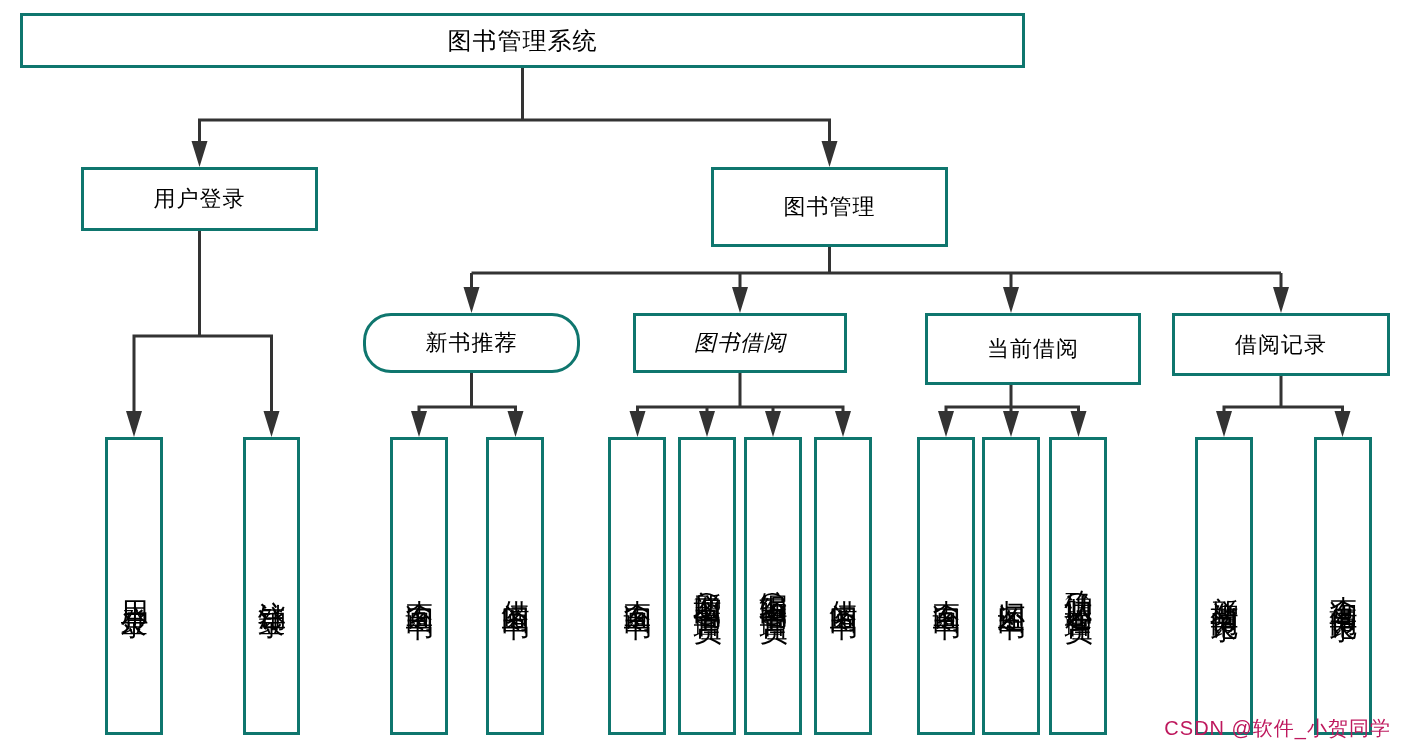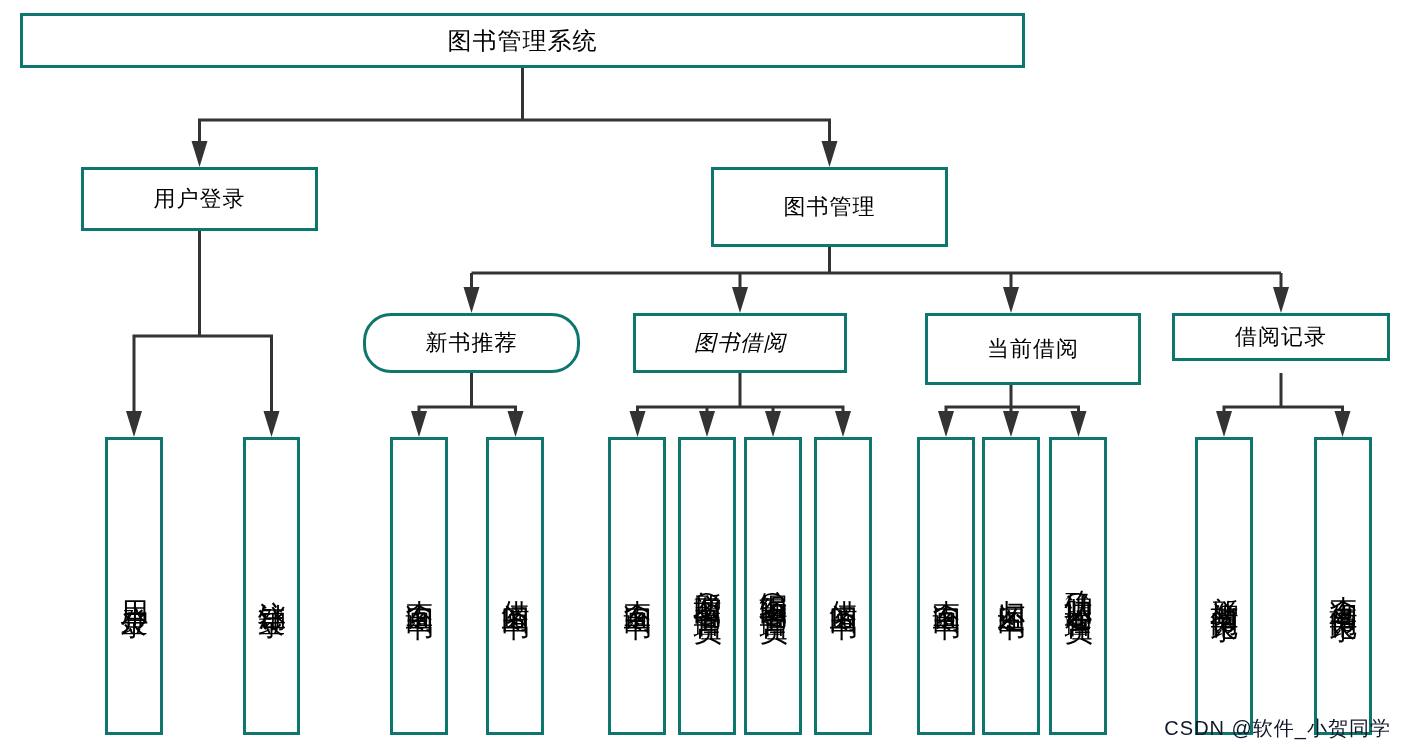--- a/index.html
+++ b/index.html
@@ -45,21 +45,21 @@
     text-orientation: mixed;
     font-size: 28px;
     letter-spacing: 4px;
     white-space: normal;
   }
   .watermark {
     position: absolute;
     right: 14px;
     bottom: 5px;
     font-size: 20px;
-    color: #0f172a;
+    color: #be185d;
     z-index: 3;
     letter-spacing: 1px;
   }
 </style>
 </head>
 <body>
 
 <div class="canvas">
 
   <svg class="wires" viewBox="0 0 1405 747" xmlns="http://www.w3.org/2000/svg" aria-hidden="true">
@@ -122,21 +122,21 @@
   </svg>
 
   <div class="box h1" style="left:20px; top:13px; width:1005px; height:55px;">图书管理系统</div>
 
   <div class="box h2" style="left:81px; top:167px; width:237px; height:64px;">用户登录</div>
   <div class="box h2" style="left:711px; top:167px; width:237px; height:80px;">图书管理</div>
 
   <div class="box h2" style="left:363px; top:313px; width:217px; height:60px;border-radius:28px;">新书推荐</div>
   <div class="box h2" style="left:633px; top:313px; width:214px; height:60px;font-style:italic;">图书借阅</div>
   <div class="box h2" style="left:903px; top:313px; width:216px; height:72px;margin-left:22px;">当前借阅</div>
-  <div class="box h2" style="left:1172px; top:313px; width:218px; height:48px;">借阅记录</div>
+  <div class="box h2" style="left:1172px; top:313px; width:218px; height:63px;">借阅记录</div>
 
   <div class="box v" style="left:105px; top:437px; width:58px; height:298px;">用户登录</div>
   <div class="box v" style="left:243px; top:437px; width:57px; height:298px;">注销登录</div>
 
   <div class="box v" style="left:390px; top:437px; width:58px; height:298px;">查询图书</div>
   <div class="box v" style="left:486px; top:437px; width:58px; height:298px;">借阅图书</div>
 
   <div class="box v" style="left:608px; top:437px; width:58px; height:298px;">查询图书</div>
   <div class="box v" style="left:678px; top:437px; width:58px; height:298px;">新增图书（管理员）</div>
   <div class="box v" style="left:744px; top:437px; width:58px; height:298px;">编辑图书（管理员）</div>

